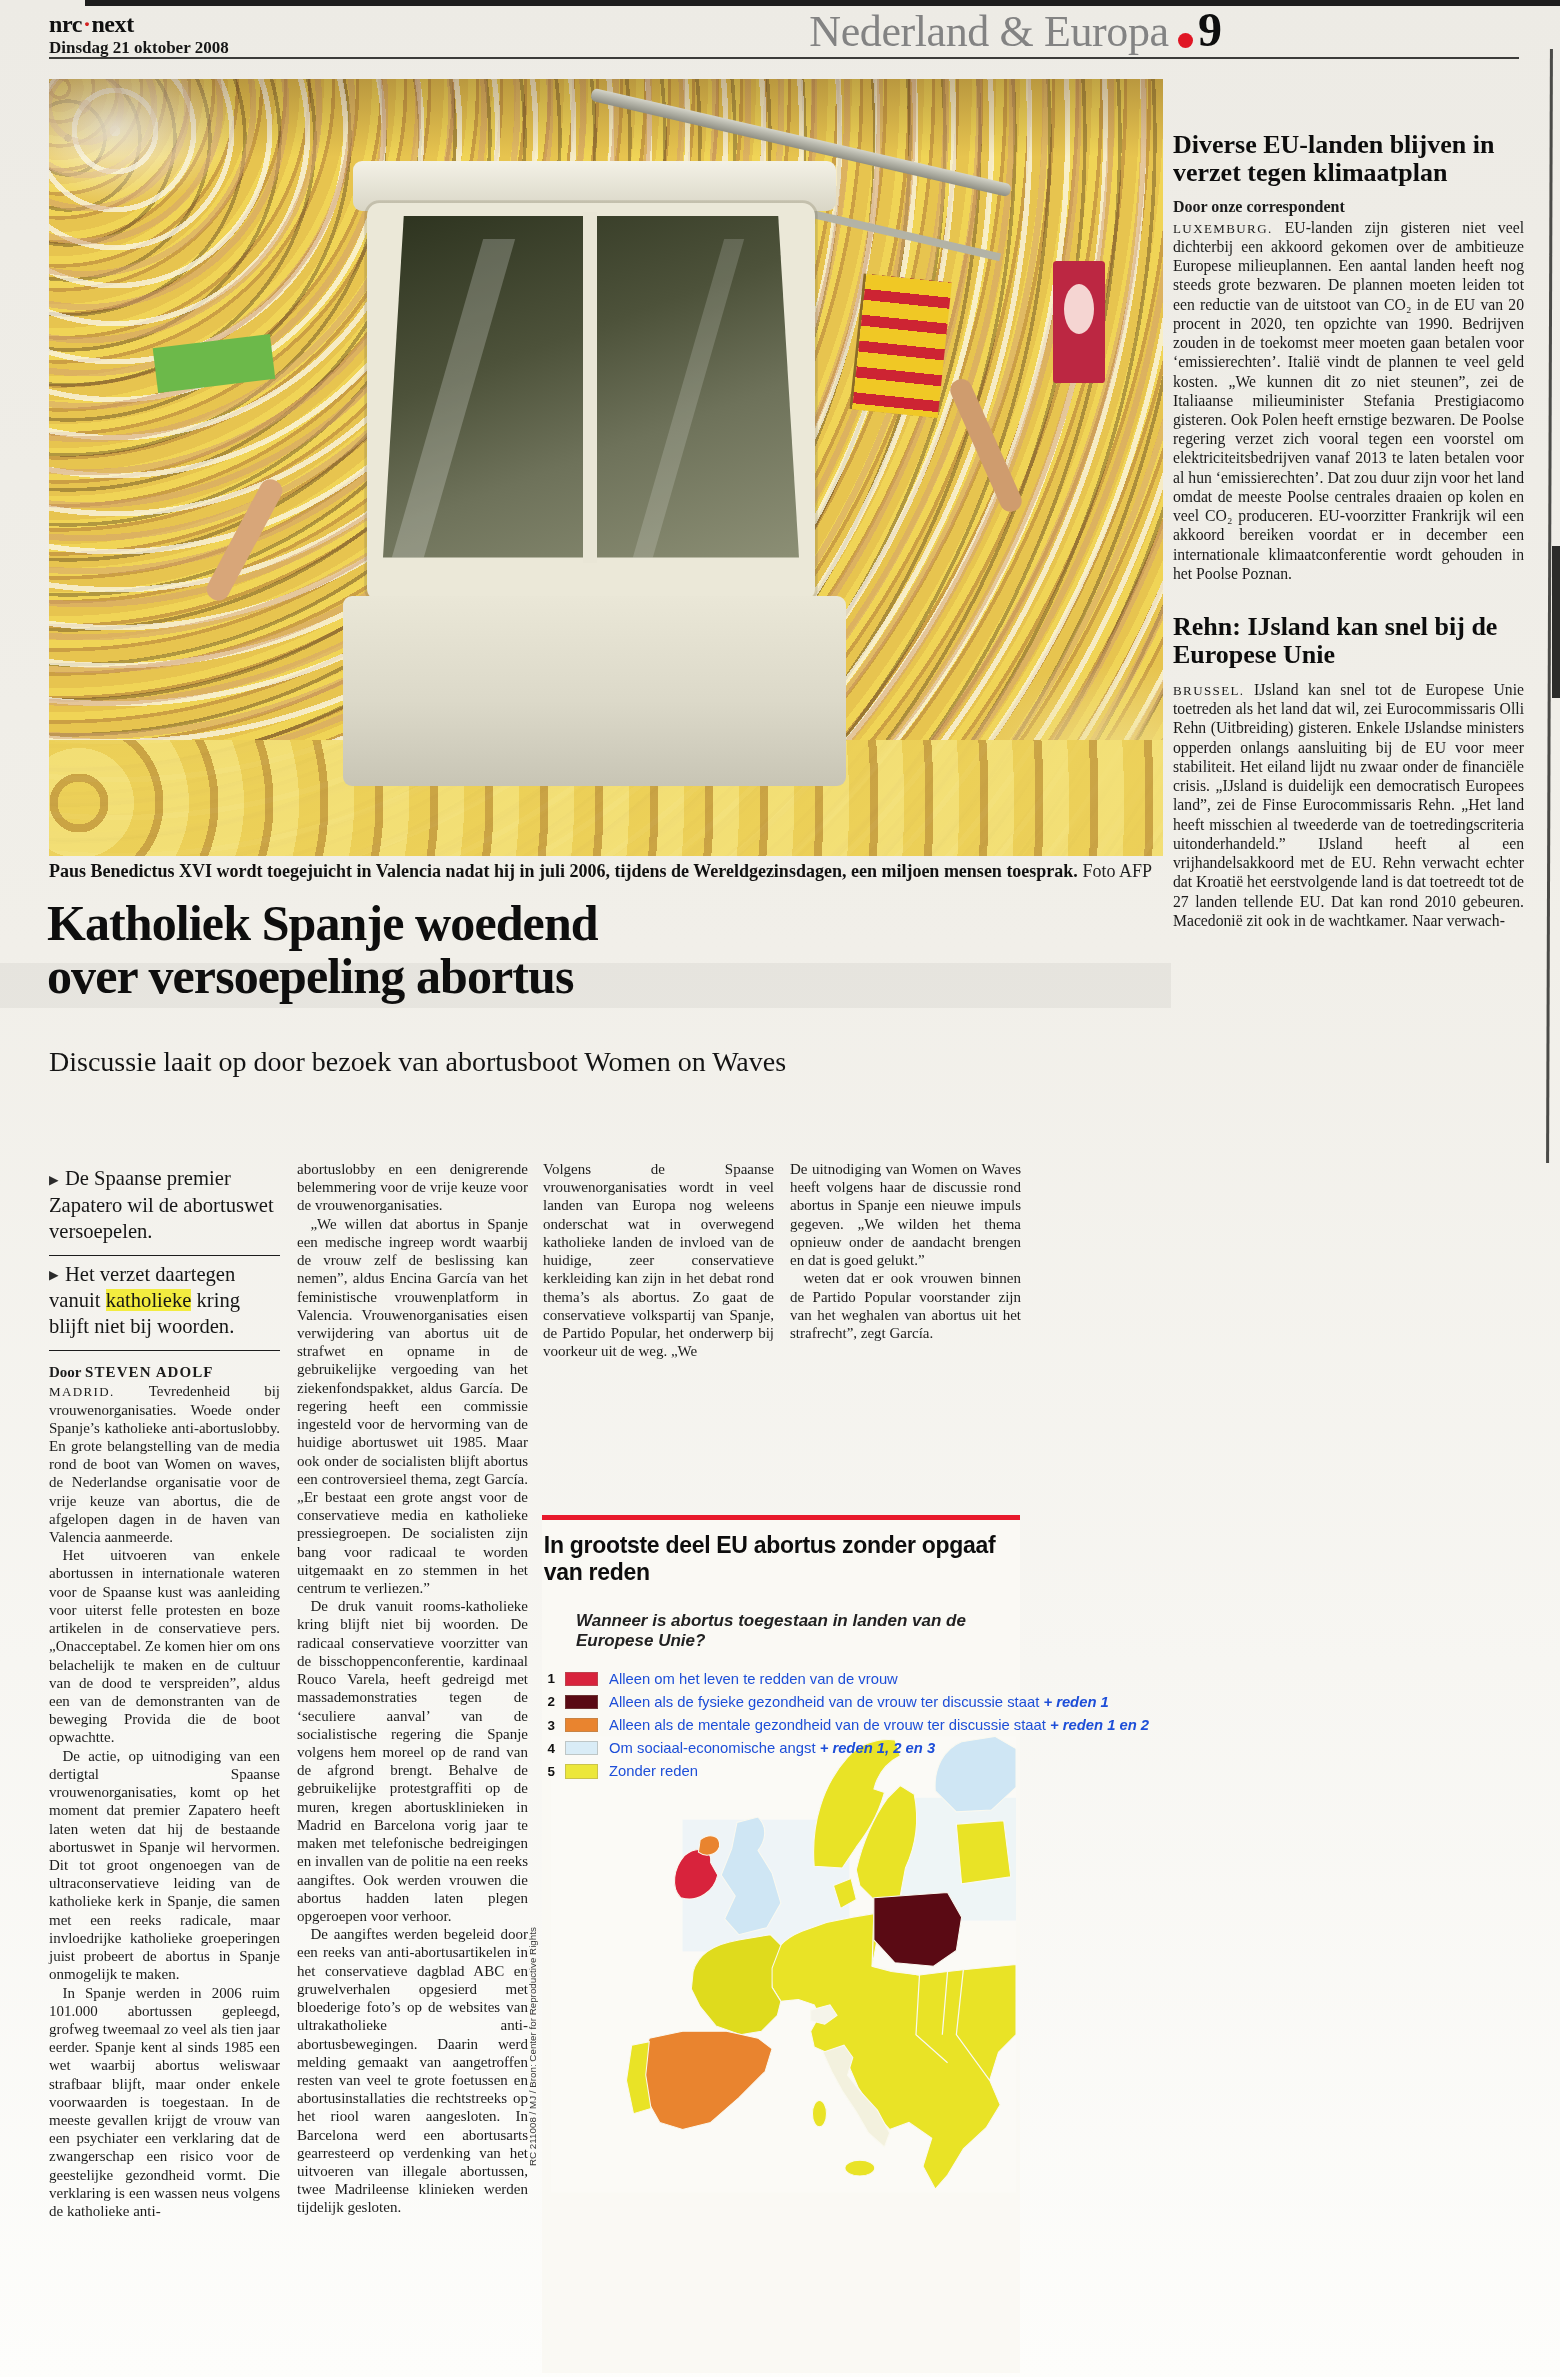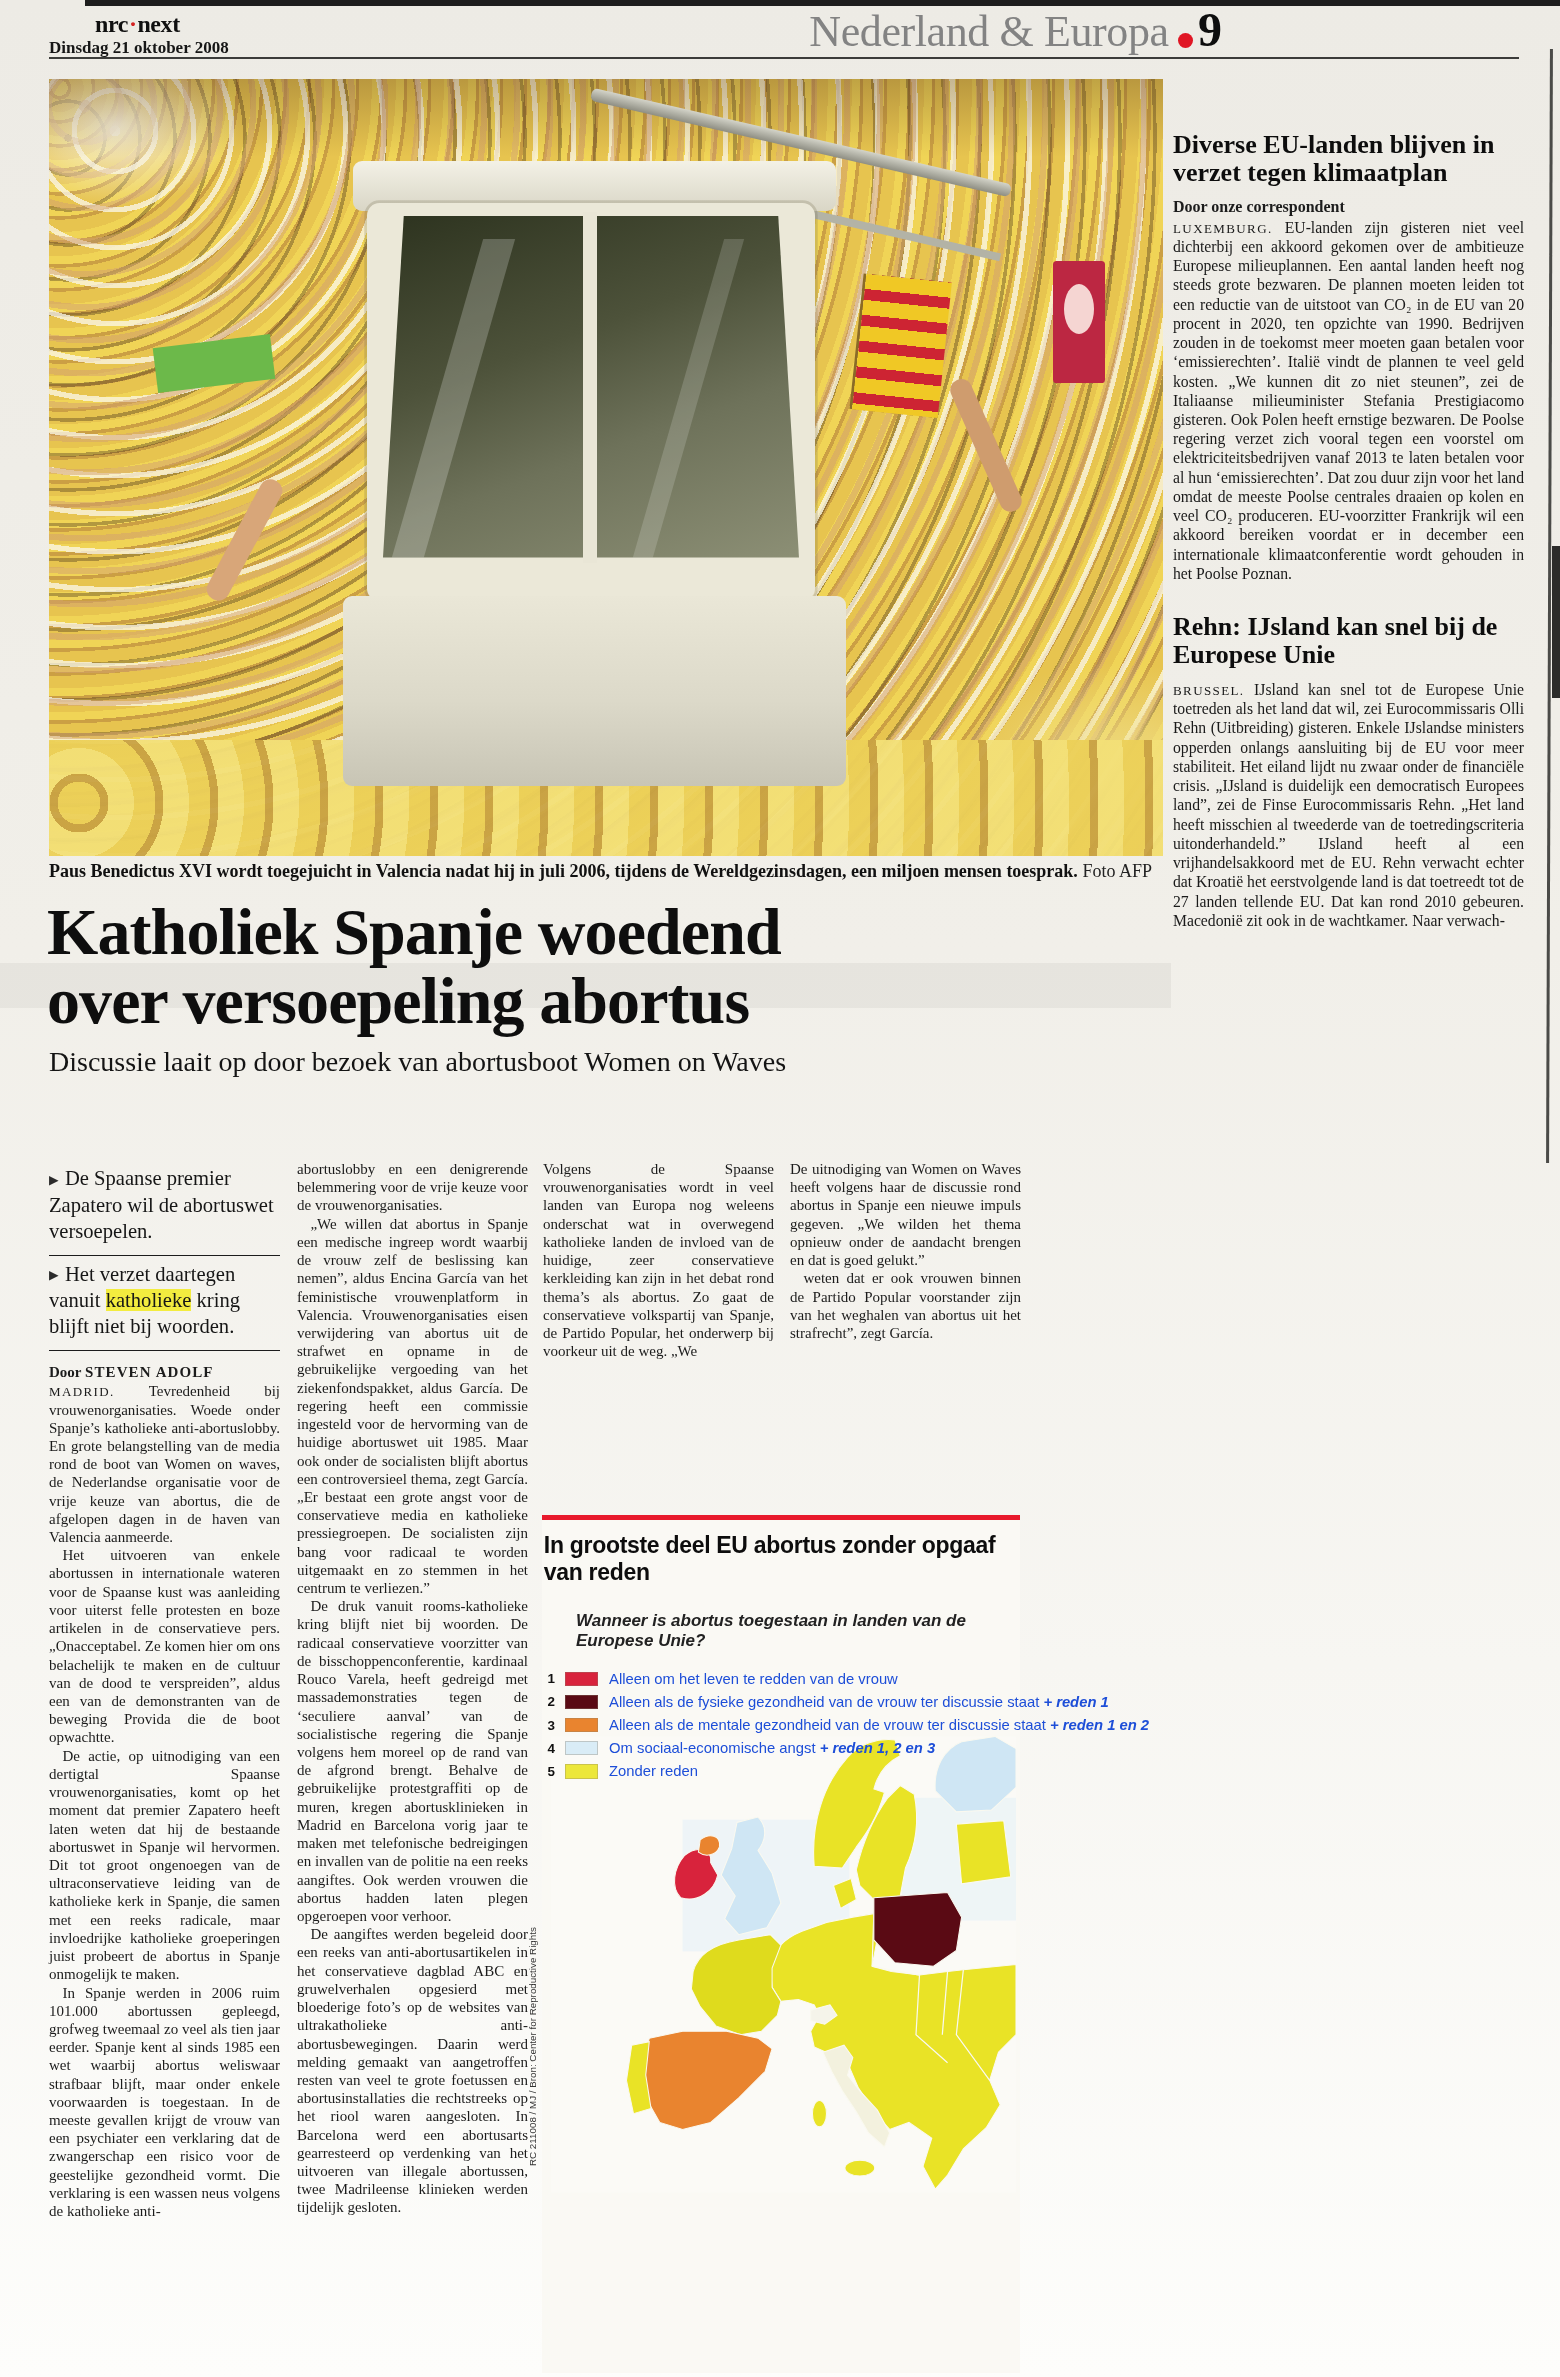--- a/index.html
+++ b/index.html
@@ -8,21 +8,21 @@
     position:relative; width:1560px; height:2377px; margin:0 auto;
     background:linear-gradient(#edebe5 0%, #f1efe9 40%, #f7f6f2 70%, #fdfdfb 100%);
     font-family:"Liberation Serif", serif; color:#1c1c1c; overflow:hidden;
   }
   
   .scan-top { position:absolute; left:85px; top:0; width:1475px; height:6.3px; background:#1d1d1d; }
   .scan-right-line { position:absolute; left:1548px; top:49px; width:2.7px; height:1114px; background:#4b4b48; transform:rotate(.2deg); }
   .scan-right-dark { position:absolute; left:1552px; top:546px; width:8px; height:152px; background:#2c2c2a; }
   .wrinkle { position:absolute; left:0; top:963px; width:1171px; height:45px; background:rgba(60,60,58,.06); }
   
-  .brand { position:absolute; left:49px; top:10.7px; font-weight:bold; font-size:24px; letter-spacing:-0.4px; color:#101010;margin-left:46px; }
+  .brand { position:absolute; left:49px; top:10.7px; font-weight:bold; font-size:24px; letter-spacing:-0.4px; color:#101010; }
   .brand .dot { color:#d42222; font-weight:bold; padding:0 0.9px; }
   .issue-date { position:absolute; left:49px; top:38px; font-weight:bold; font-size:17px; color:#161616; }
   .section-wrap { position:absolute; left:537px; top:1.8px; width:685px; text-align:right; white-space:nowrap; }
   .section-title { font-size:44px; color:#838383; letter-spacing:-0.4px; }
   .section-dot { display:inline-block; width:15px; height:15px; border-radius:50%; background:#e01624; margin:0 5.4px 3.6px 9px; vertical-align:middle; }
   .page-number { font-size:48px; font-weight:bold; color:#0d0d0d; }
   .header-rule { position:absolute; left:49px; top:57px; width:1470px; height:1.8px; background:#3c3c3a; }
   
   .photo { position:absolute; left:49px; top:79px; width:1114px; height:777px; overflow:hidden;
     background-color:#dfbe4e;
@@ -53,21 +53,21 @@
   .ph-banner { position:absolute; left:1004px; top:182px; width:52px; height:122px; background:#bc2742; border-radius:3.6px; }
   .ph-banner::after { content:""; position:absolute; left:10.7px; top:23px; width:30px; height:50px; background:rgba(255,245,235,.85); border-radius:50%; }
   .ph-sign { position:absolute; left:106px; top:262px; width:118px; height:45px; background:#6cb94a; transform:rotate(-7deg); }
   .ph-arm1 { position:absolute; left:184px; top:394px; width:23px; height:134px; background:#d8a679; transform:rotate(28deg); border-radius:10.7px; }
   .ph-arm2 { position:absolute; left:926px; top:295px; width:21.5px; height:143px; background:#cf9c6e; transform:rotate(-24deg); border-radius:10.7px; }
   
   .caption { position:absolute; left:49px; top:861px; width:1114px; font-size:18px; line-height:1.2; color:#111; }
   .caption .cap-main { font-weight:bold; }
   .caption .cap-credit { font-weight:normal; color:#222; }
   
-  .headline { position:absolute; left:47px; top:897px; width:1020px; font-size:66px; font-weight:bold; line-height:1.05; letter-spacing:-0.9px; color:#0e0e0e; white-space:pre-line; }
+  .headline { position:absolute; left:47px; top:897px; width:1020px; font-size:50px; font-weight:bold; line-height:1.05; letter-spacing:-0.9px; color:#0e0e0e; white-space:pre-line; }
   .subhead { position:absolute; left:49px; top:1046px; width:1074px; font-size:28px; color:#141414; }
   
   .sidebar { position:absolute; left:1173px; top:131px; width:351px; }
   .sb-title { font-size:26px; font-weight:bold; line-height:1.08; color:#0d0d0d; margin-bottom:10.7px; }
   .sb-byline { font-size:16px; font-weight:bold; margin-bottom:1.8px; }
   .sb-body { font-size:15.7px; line-height:1.225; text-align:justify; color:#1a1a1a; }
   .dateline { font-size:13px; letter-spacing:1.4px; font-weight:normal; }
   .sb-gap { height:30px; }
   .sidebar-clip2 { max-height:338px; overflow:hidden; }
   

